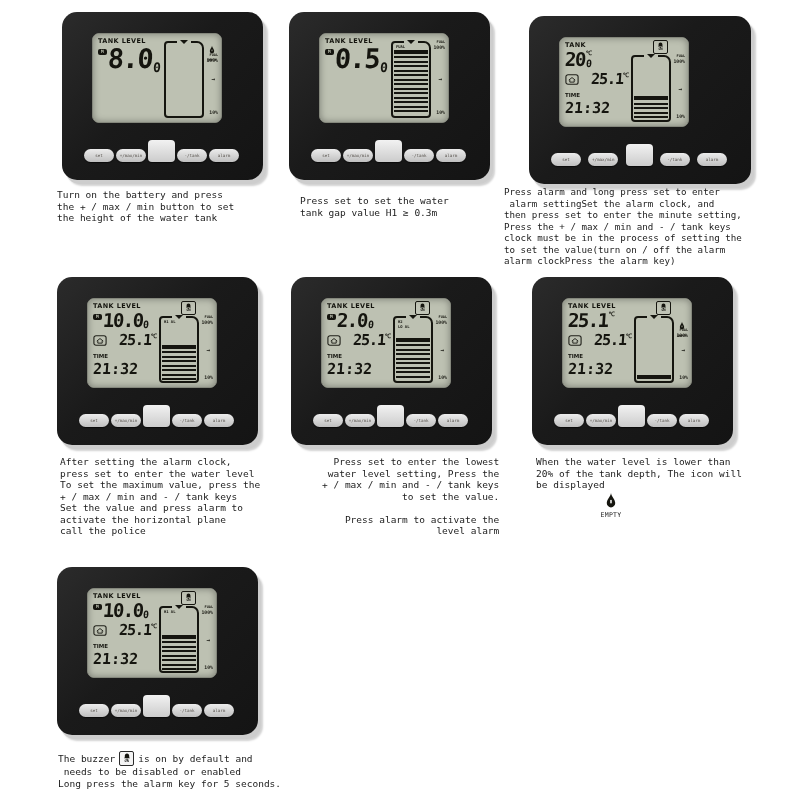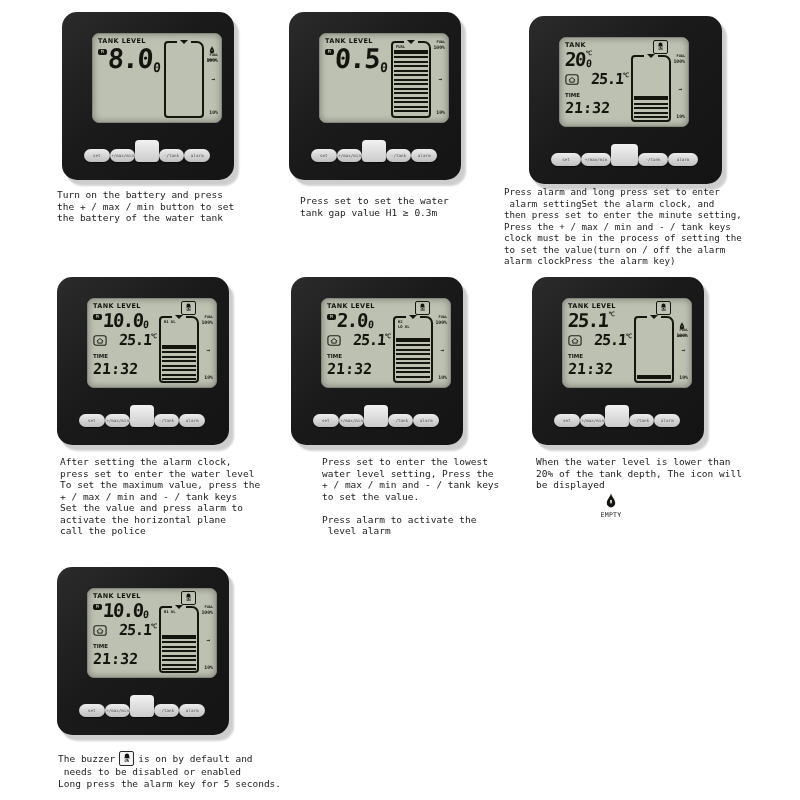--- a/index.html
+++ b/index.html
@@ -5,21 +5,21 @@
   html,body{margin:0;padding:0;}
   body{
     width:800px;height:800px;position:relative;overflow:hidden;
     background:#ffffff;
     font-family:"DejaVu Sans Mono","Liberation Mono",monospace;
   }
   .page{position:absolute;inset:0;}
 
   
   .device{
-    position:absolute;width:172px;height:168px;
+    position:absolute;width:201px;height:168px;
     background:linear-gradient(135deg,#2b2b2b 0%,#1a1a1a 45%,#141414 100%);
     border-radius:15px;
     box-shadow:3px 4px 0 0 #cdcdcd,5px 6px 2px 0 rgba(0,0,0,.18);
   }
   .lcd{
     position:absolute;left:30px;top:21px;width:128px;height:88px;
     background:#bdc1b2;border-radius:7px;border:1px solid #84877c;
     box-shadow:inset 0 0 7px rgba(0,0,0,.35);
     color:#15150f;
   }
@@ -132,21 +132,21 @@
         <div class="btn">set</div>
         <div class="btn">+/max/min</div>
         <div class="btn mid"></div>
         <div class="btn">-/tank</div>
         <div class="btn">alarm</div>
       </div>
     </div>
     <div class="caption" style="left: 57px; top: 189px;">
       <div class="cap-line">Turn on the battery and press</div>
       <div class="cap-line">the + / max / min button to set</div>
-      <div class="cap-line">the battery of the water tank</div>
+      <div class="cap-line">the height of the water tank</div>
     </div>
     <div class="device simple" style="left: 289px; top: 12px;">
       <div class="lcd">
         <div class="lcd-left">
           <div class="hdr">TANK LEVEL</div>
           <div class="val-row">
             <span class="m-badge">M</span>
             <span class="val">0.5</span>
             <span class="val-stack">
               <span class="vs">0</span>
@@ -352,21 +352,21 @@
         </div>
       </div>
       <div class="btns">
         <div class="btn">set</div>
         <div class="btn">+/max/min</div>
         <div class="btn mid"></div>
         <div class="btn">-/tank</div>
         <div class="btn">alarm</div>
       </div>
     </div>
-    <div class="caption" style="left: 322px; top: 456px;">
+    <div class="caption" style="left: 322px; top: 456px; text-align: right;">
       <div class="cap-line">Press set to enter the lowest</div>
       <div class="cap-line">water level setting, Press the</div>
       <div class="cap-line">+ / max / min and - / tank keys</div>
       <div class="cap-line">to set the value.</div>
       <div class="cap-line"></div>
       <div class="cap-line">Press alarm to activate the</div>
       <div class="cap-line"> level alarm</div>
     </div>
     <div class="device full" style="left: 532px; top: 277px;">
       <div class="lcd">

